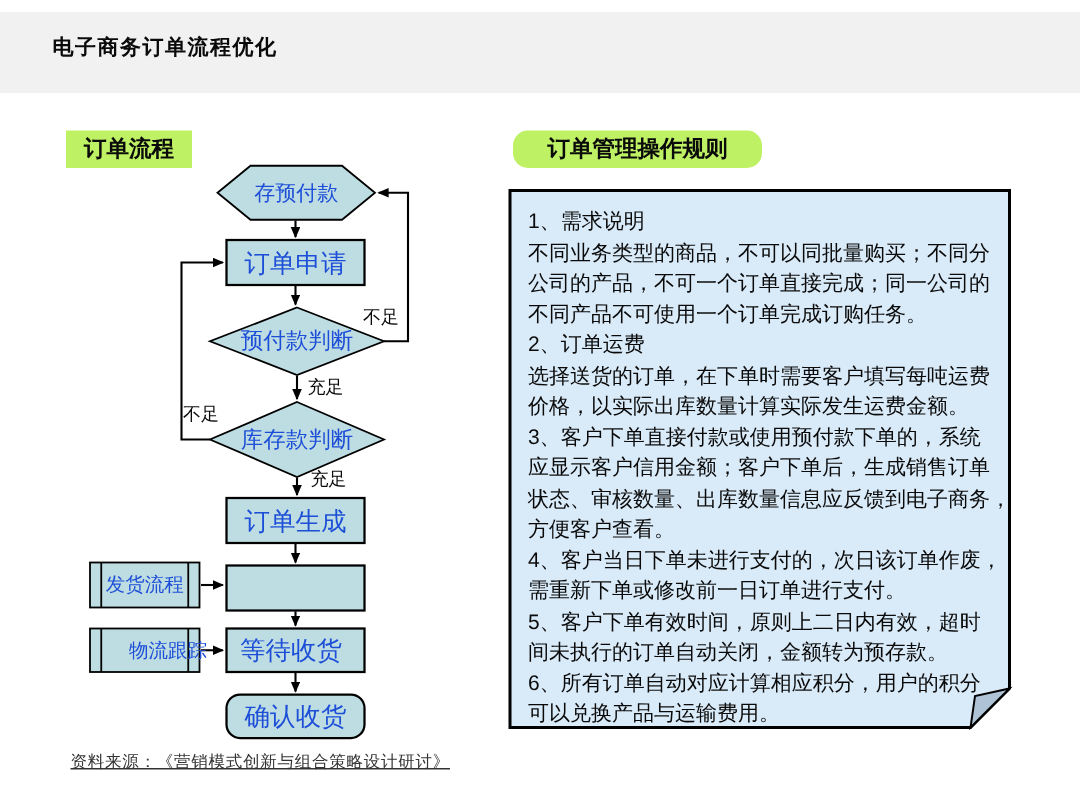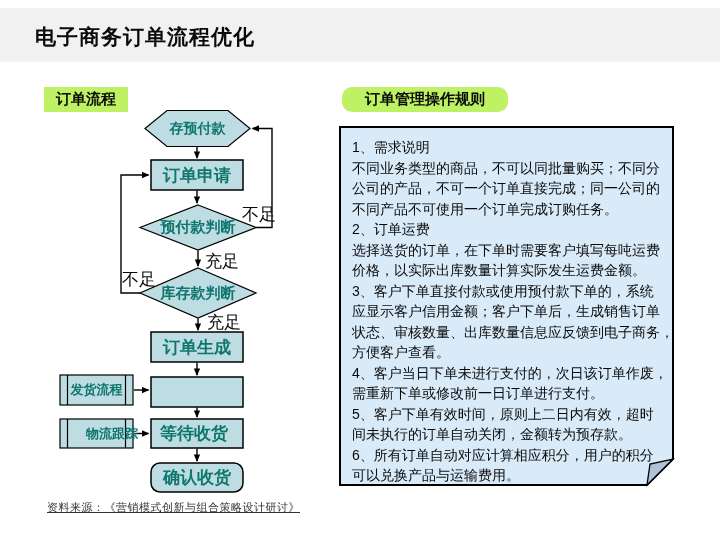--- a/index.html
+++ b/index.html
@@ -2,45 +2,45 @@
 <html><head>
 <meta charset="utf-8">
 <style>
   * { margin:0; padding:0; box-sizing:border-box; }
   html,body { width:720px; height:540px; background:#ffffff; overflow:hidden;
               font-family:"Liberation Sans", sans-serif; color:#111; }
   .page { position:relative; width:720px; height:540px; background:#fff; }
 
   .header-band { position:absolute; left:0; top:8px; width:720px; height:54px;
                  background:#f1f1f1; }
-  .page-title { position:absolute; left:35px; top:23px; font-size:21px;
+  .page-title { position:absolute; left:35px; top:23px; font-size:14px;
                 font-weight:bold; letter-spacing:1px; color:#0a0a0a; }
 
   .section-label { position:absolute; height:25px; display:flex; align-items:center;
                    justify-content:center; background:#bef264; font-size:15px;
                    font-weight:bold; color:#0a0a0a; }
   .section-label.flow  { left:44px;  top:87px; width:84px;  }
   .section-label.rules { left:342px; top:87px; width:166px;border-radius:10px; }
 
   svg.diagram { position:absolute; left:0; top:0; }
 
   .nl { position:absolute; display:flex; align-items:center; justify-content:center;
-        font-weight:bold; color:#0f766e; white-space:nowrap; }
+        font-weight:normal; color:#1d4ed8; white-space:nowrap; }
   .nl.n-store   { left:145px; top:110px; width:105px; height:37px; font-size:14px; }
   .nl.n-apply   { left:151px; top:160px; width:92px;  height:30px; font-size:17px; }
   .nl.n-prepay  { left:140px; top:205px; width:116px; height:45px; font-size:15px; }
   .nl.n-stock   { left:140px; top:268px; width:116px; height:50px; font-size:15px; }
   .nl.n-create  { left:151px; top:332px; width:92px;  height:30px; font-size:17px; }
   .nl.n-ship    { left:60px;  top:375px; width:73px;  height:30px; font-size:13px; }
   .nl.n-out     { left:151px; top:377px; width:92px;  height:30px; font-size:17px; }
   .nl.n-track   { left:60px;  top:419px; width:73px;  height:29px; font-size:13px;padding-left:31px; }
   .nl.n-wait    { left:151px; top:419px; width:86px;  height:29px; font-size:17px; }
   .nl.n-confirm { left:151px; top:463px; width:92px;  height:29px; font-size:17px; }
 
-  .el { position:absolute; font-size:17px; color:#0a0a0a; white-space:nowrap; }
+  .el { position:absolute; font-size:12px; color:#0a0a0a; white-space:nowrap; }
   .el.e-prepay-no  { left:242px; top:203px; }
   .el.e-prepay-yes { left:205px; top:250px; }
   .el.e-stock-no   { left:122px; top:268px; }
   .el.e-stock-yes  { left:207px; top:311px; }
 
   .rules-text { position:absolute; left:352px; top:137px; width:316px;
                 font-size:14px; color:#0a0a0a; }
   .rule-line { line-height:20.5px; white-space:nowrap; }
 
   .source { position:absolute; left:47px; top:500px; font-size:11px; color:#333;

